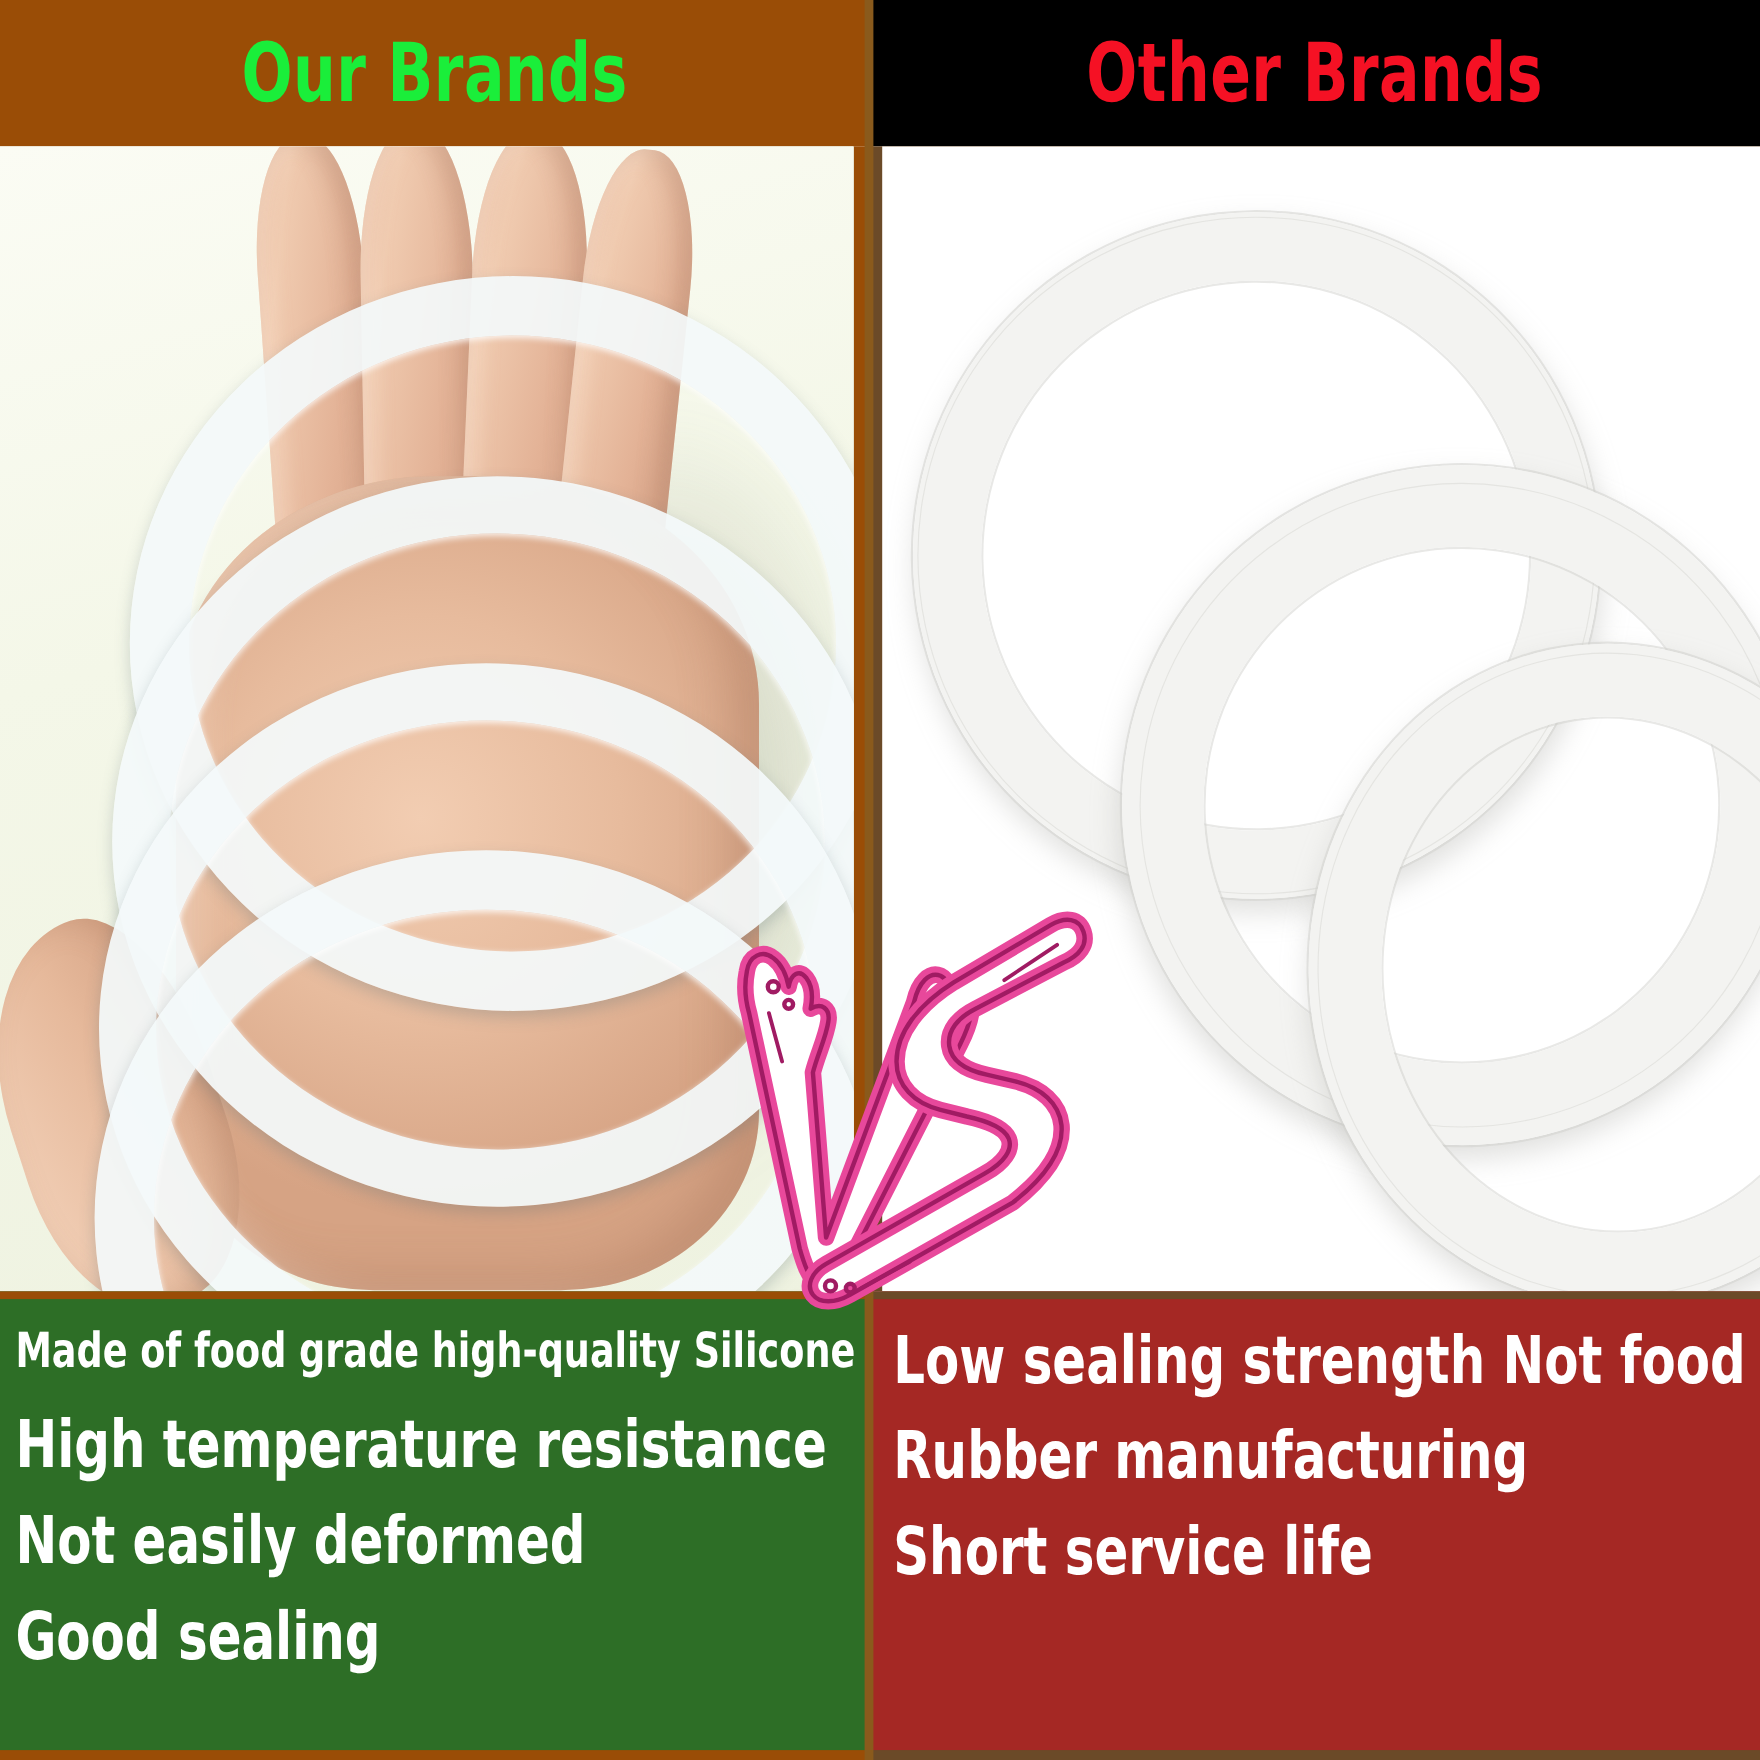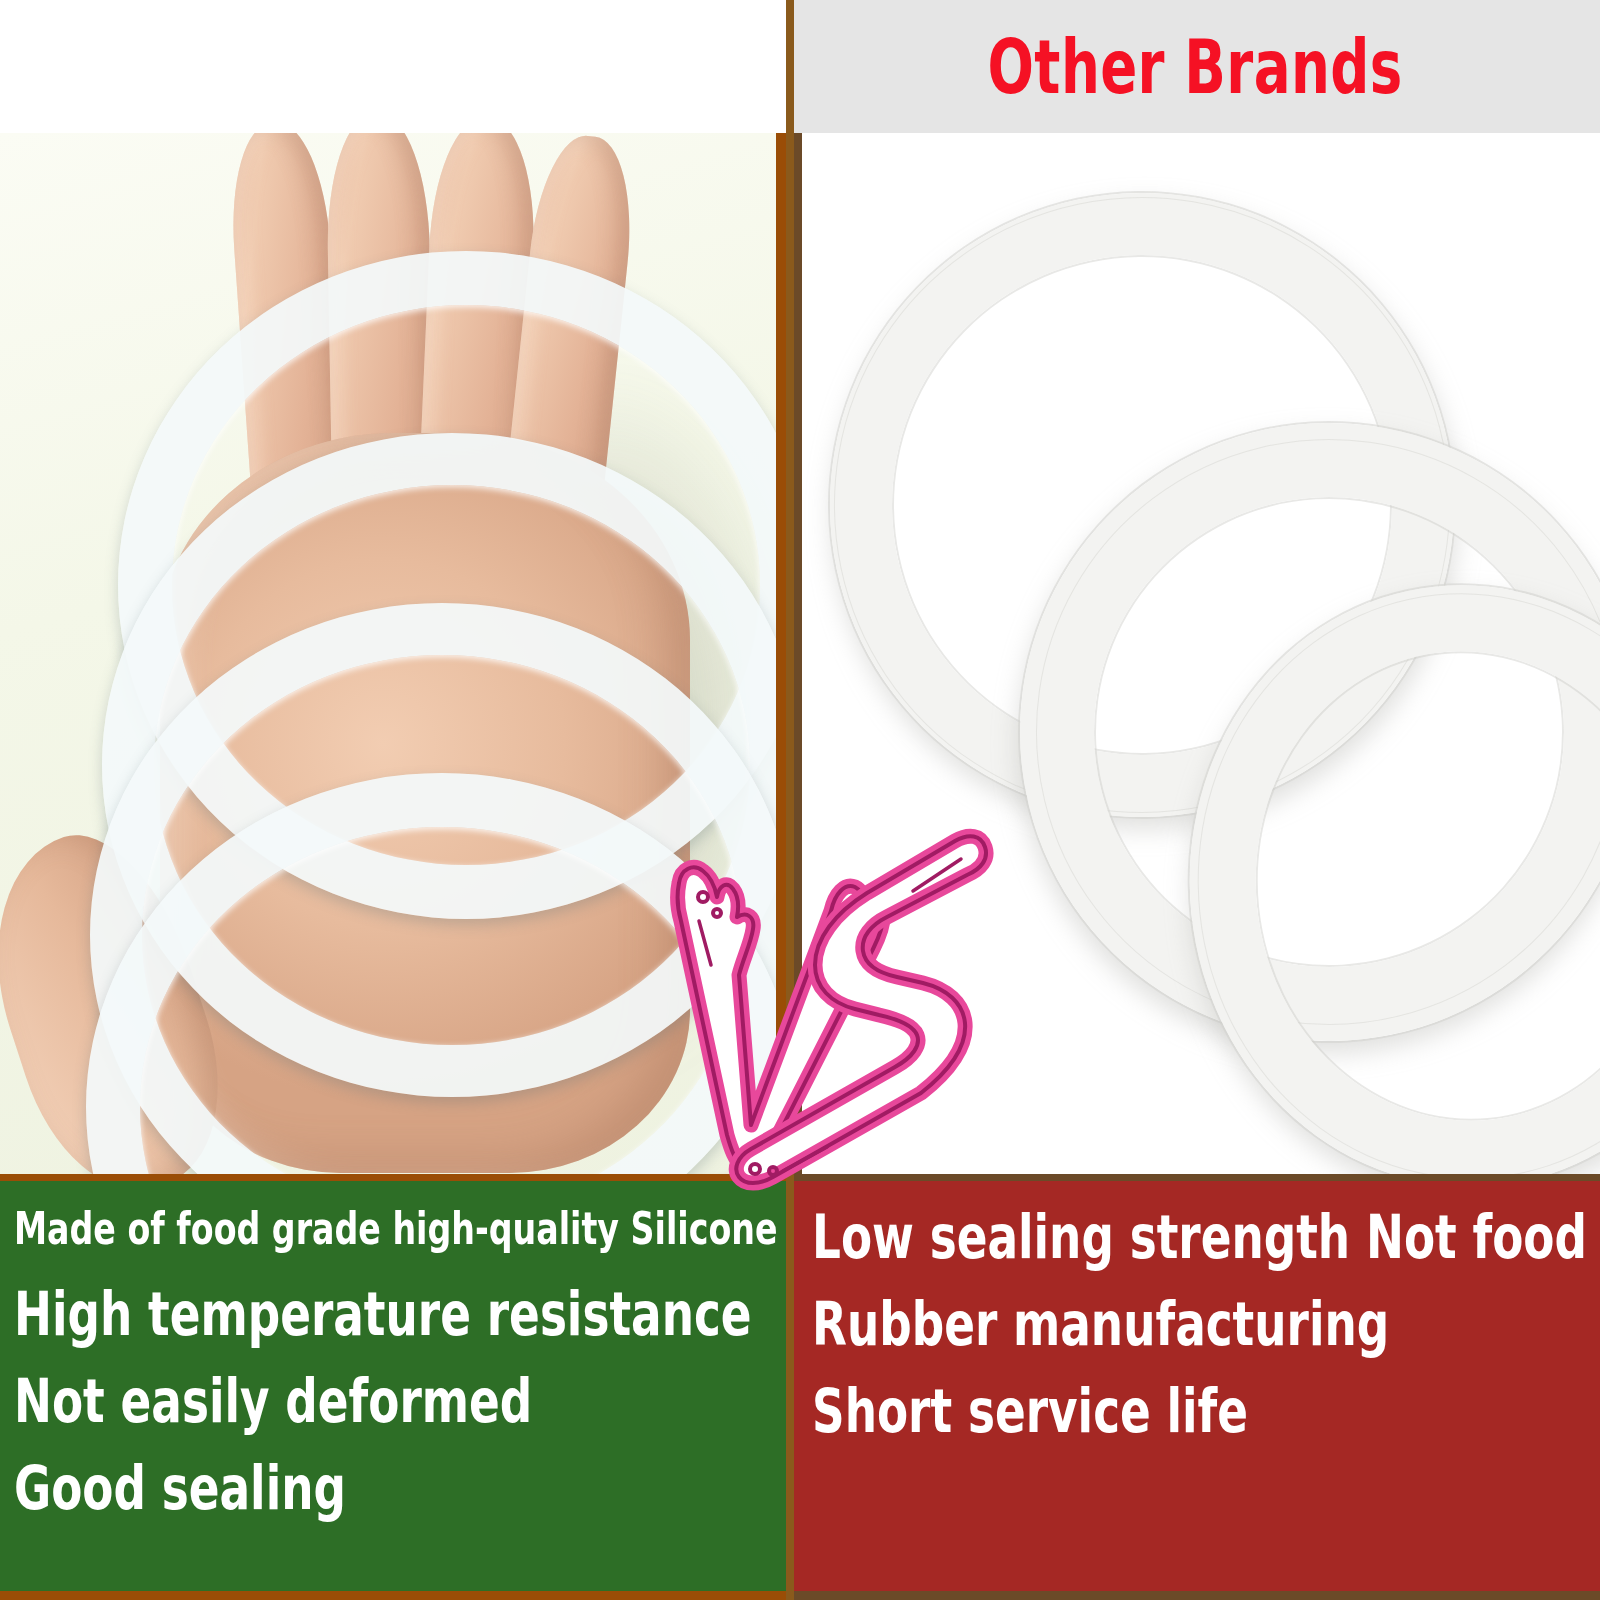--- a/index.html
+++ b/index.html
@@ -19,21 +19,21 @@
   .header-band {
     position: absolute;
     top: 0;
     height: 133px;
     display: flex;
     align-items: center;
     justify-content: center;
     overflow: hidden;
   }
   .header-left  { left: 0;     width: 790px; background: #9a4d06; }
-  .header-right { left: 790px; width: 810px; background: #e5e5e5; }
+  .header-right { left: 790px; width: 810px; background: #000000; }
   .header-title {
     font-family: "DejaVu Sans Condensed", "Liberation Sans Narrow", "Liberation Sans", sans-serif;
     font-weight: bold;
     font-size: 74px;
     line-height: 1;
     letter-spacing: 0.5px;
     transform: scaleX(0.82);
     transform-origin: center;
     white-space: nowrap;
     user-select: none;
@@ -206,20 +206,23 @@
     height: 1600px;
     background: #8a5a1c;
     z-index: 30;
   }
 </style>
 </head>
 <body>
 
 <div id="page">
 
+  <div class="header-band header-left">
+    <div class="header-title title-ours">Our Brands</div>
+  </div>
 
   <div class="header-band header-right">
     <div class="header-title title-others">Other Brands</div>
   </div>
 
   <div class="photo-zone photo-left">
     <div class="photo-inner">
       <div class="bg-table"></div>
       <div class="bg-shadow"></div>
 

